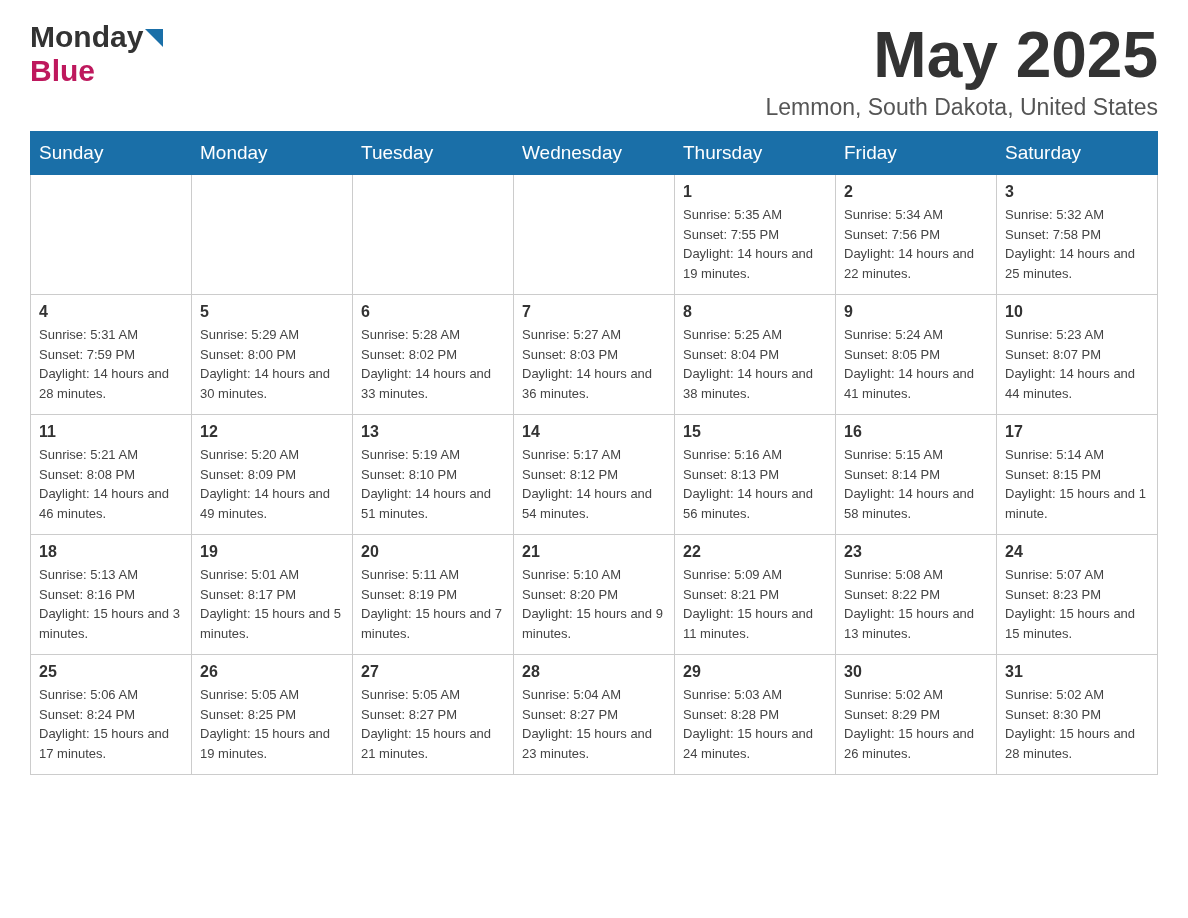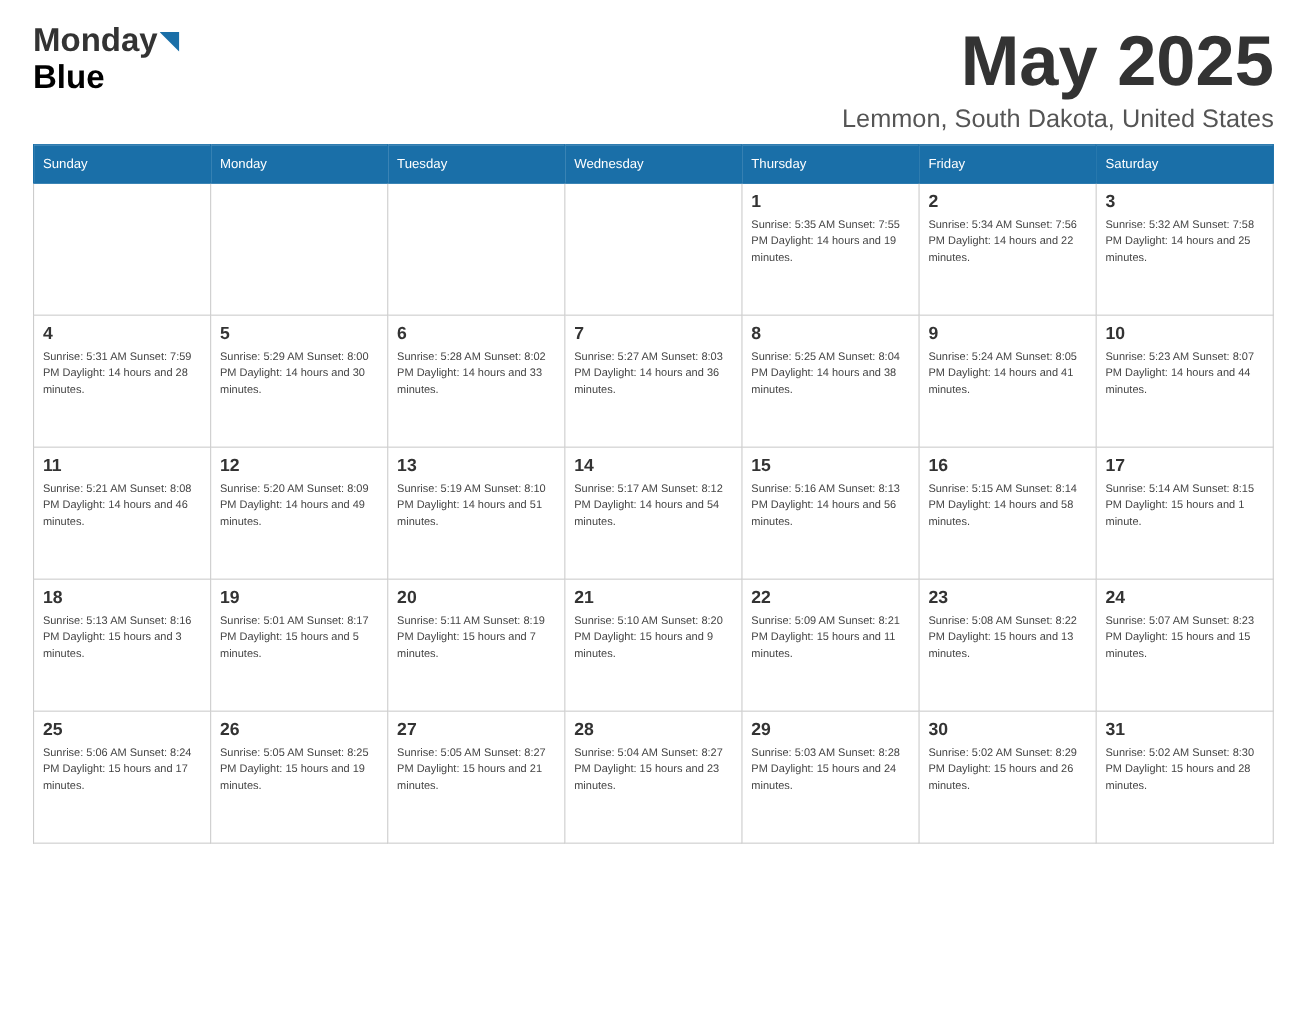--- a/index.html
+++ b/index.html
@@ -39,38 +39,38 @@
     .calendar {
       width: 100%;
       border-collapse: collapse;
       margin-top: 10px;
     }
     .calendar th {
       background-color: #1a6fa8;
       color: #fff;
       padding: 10px 8px;
       text-align: left;
-      font-size: 12px;
+      font-size: 19px;
       font-weight: normal;
       border: 1px solid #1a6fa8;
     }
     .calendar td {
       border: 1px solid #ccc;
       vertical-align: top;
       padding: 8px 8px 10px 8px;
       width: calc(100% / 7);
     }
     .day-number {
       font-size: 16px;
       font-weight: bold;
       color: #333;
       margin-bottom: 4px;
     }
     .day-info {
-      font-size: 10px;
+      font-size: 13px;
       color: #444;
       line-height: 1.5;
     }
     .empty-cell {
       background: #fff;
     }
     tr:nth-child(even) td {
       
     }
     .calendar tbody tr td {
@@ -86,21 +86,21 @@
 
 <div class="header">
   <div class="logo">
     <div class="logo-row">
       <span style="font-size:30px;font-weight:bold;color:#333;">Monday</span>
       <svg width="18" height="18" viewBox="0 0 18 18" style="margin-left:2px;margin-top:2px;">
         <polygon points="0,0 18,0 18,18" fill="#1a6fa8"></polygon>
       </svg>
     </div>
     <div>
-      <span style="font-size:30px;font-weight:bold;color:#000000;">Blue</span>
+      <span style="font-size:30px;font-weight:bold;color:#be185d;">Blue</span>
     </div>
   </div>
   <div class="title-section">
     <div class="month-title">May 2025</div>
     <div class="location">Lemmon, South Dakota, United States</div>
   </div>
 </div>
 
 <table class="calendar">
   <thead>

